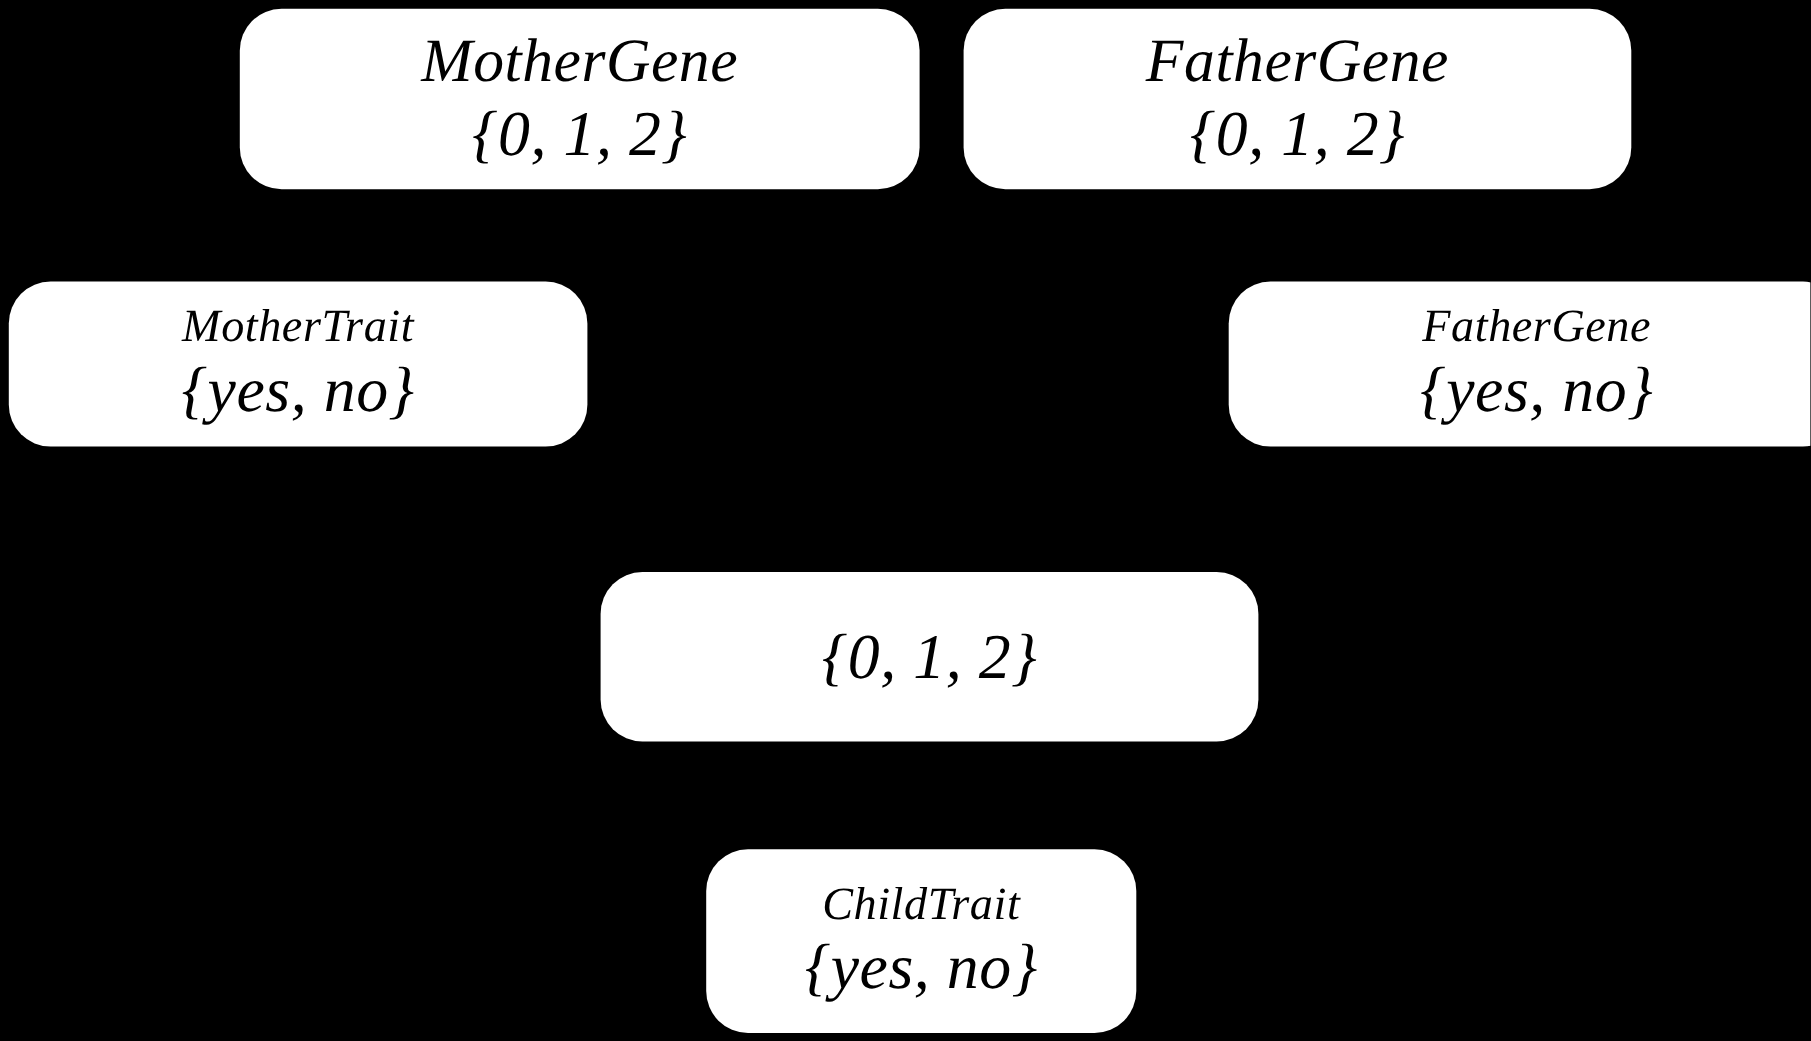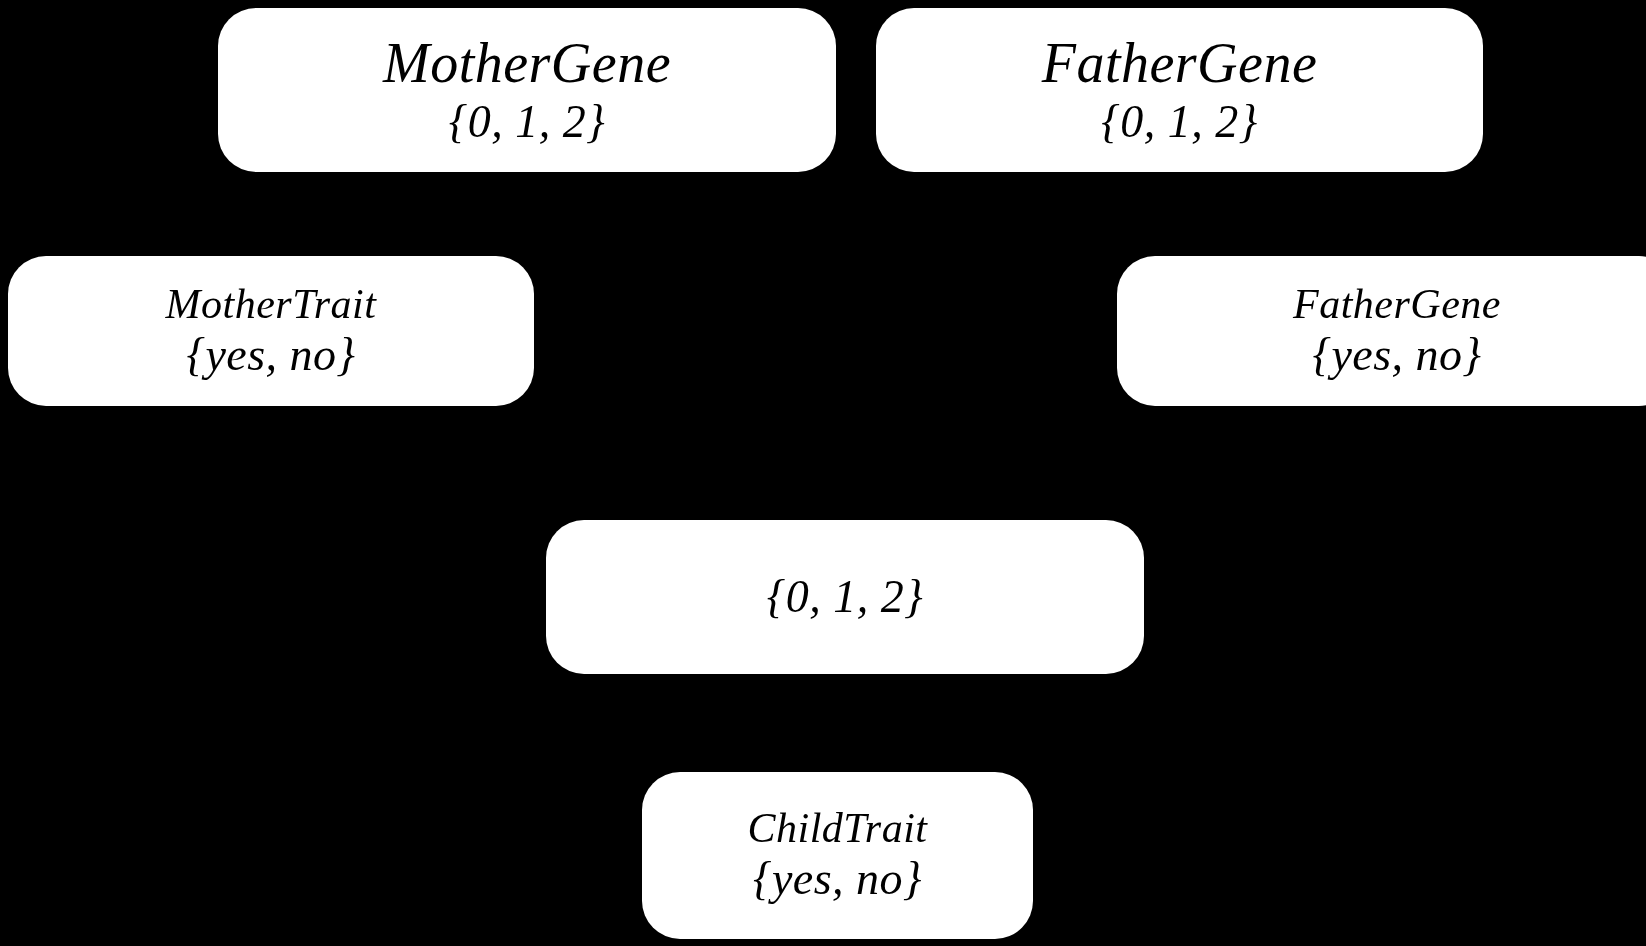--- a/index.html
+++ b/index.html
@@ -30,21 +30,21 @@
     line-height: 1.14;
     box-sizing: border-box;
     overflow: hidden;
   }
   .node .node-label {
     font-size: 42px;
     letter-spacing: 0.5px;
     white-space: nowrap;
   }
   .node .node-domain {
-    font-size: 46px;
+    font-size: 58px;
     letter-spacing: 0.5px;
     white-space: nowrap;
   }
 
   
   #node-mother-gene  { left: 218px;  top: 8px;   width: 618px; height: 164px; }
   #node-father-gene  { left: 876px;  top: 8px;   width: 607px; height: 164px; }
   #node-mother-trait { left: 8px;    top: 256px; width: 526px; height: 150px; }
   #node-father-trait { left: 1117px; top: 256px; width: 560px; height: 150px; }
   #node-child-gene   { left: 546px;  top: 520px; width: 598px; height: 154px; }

